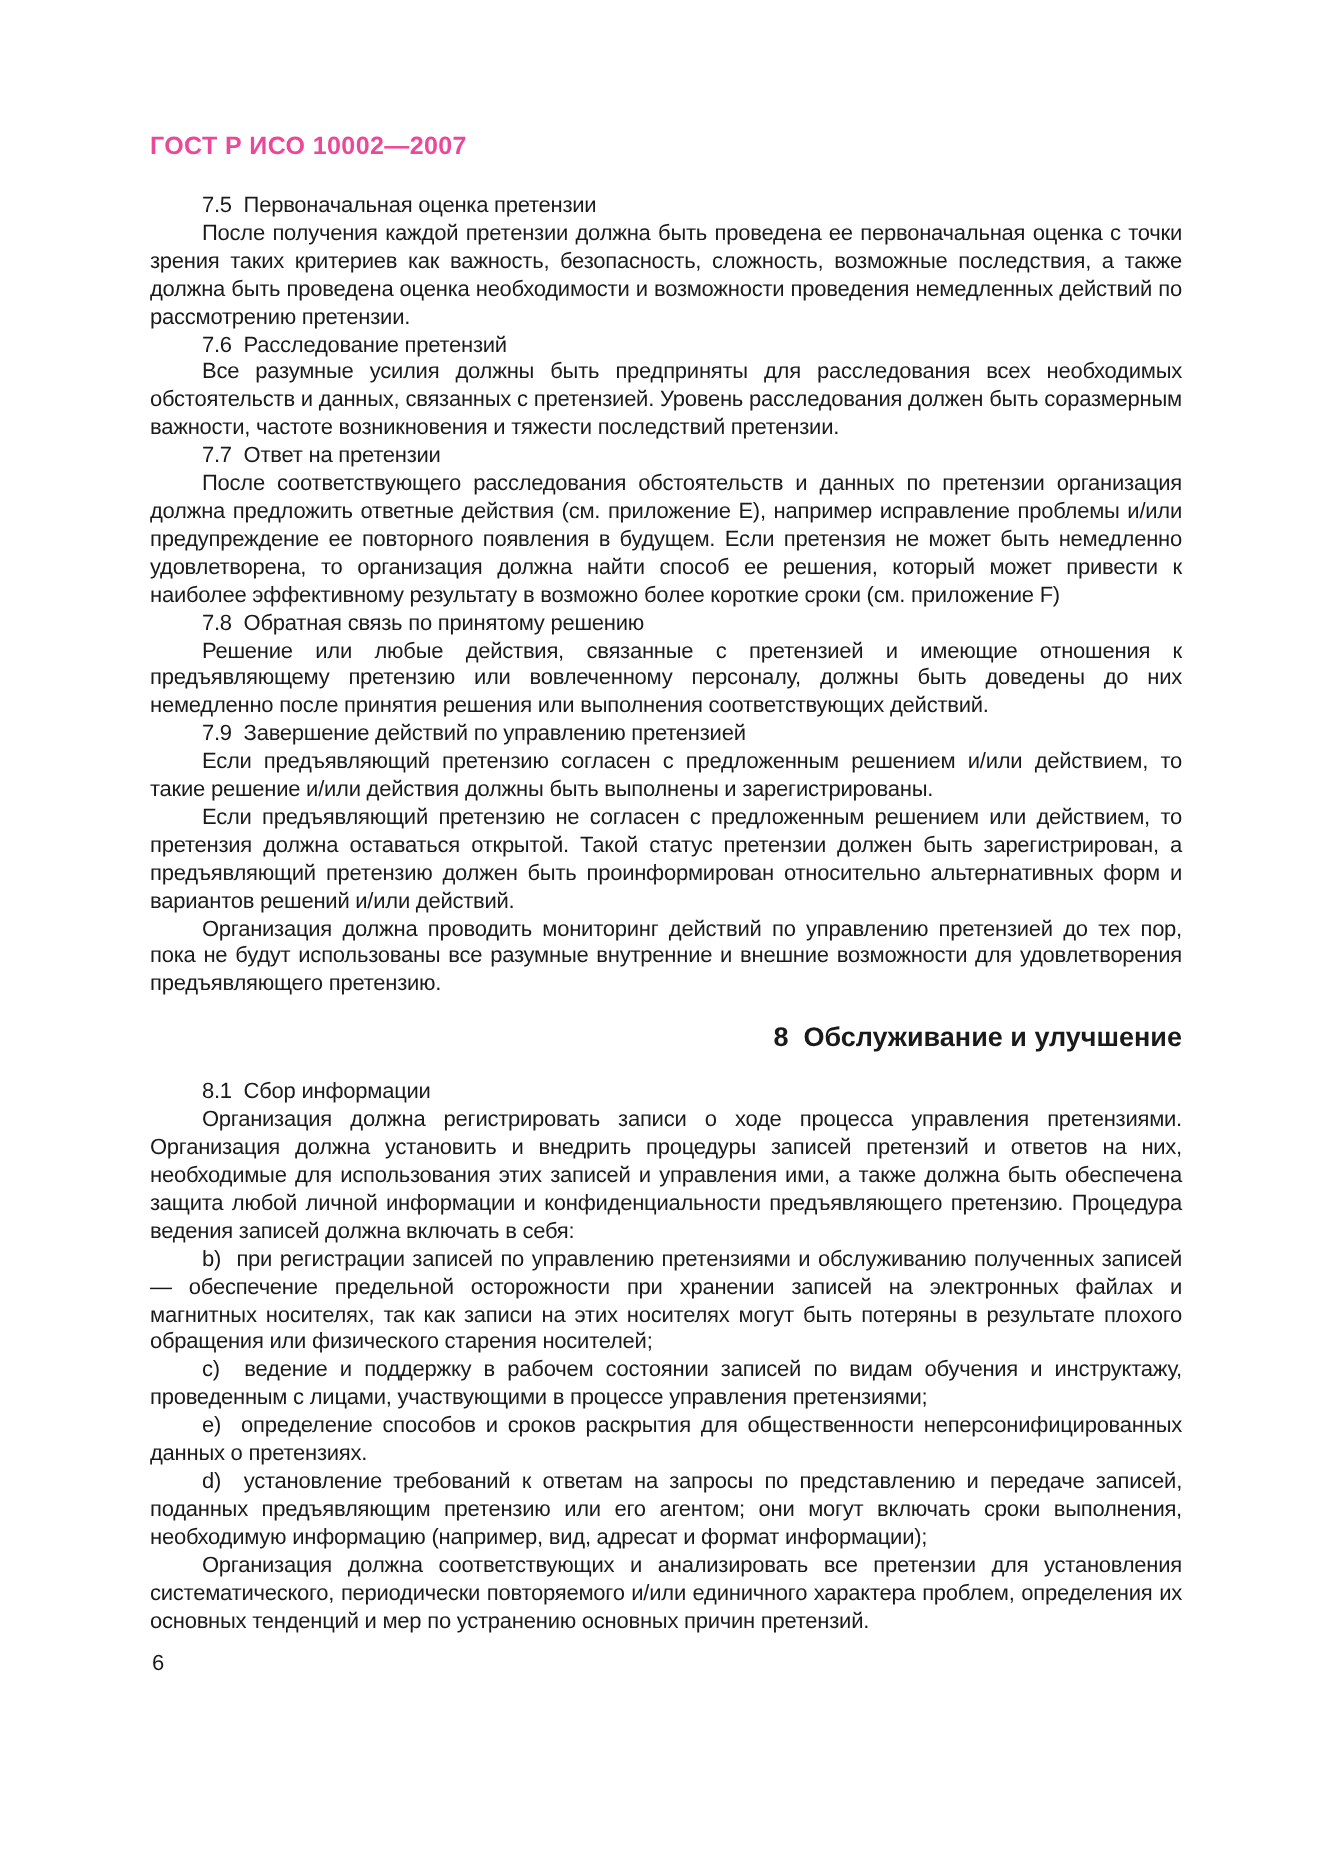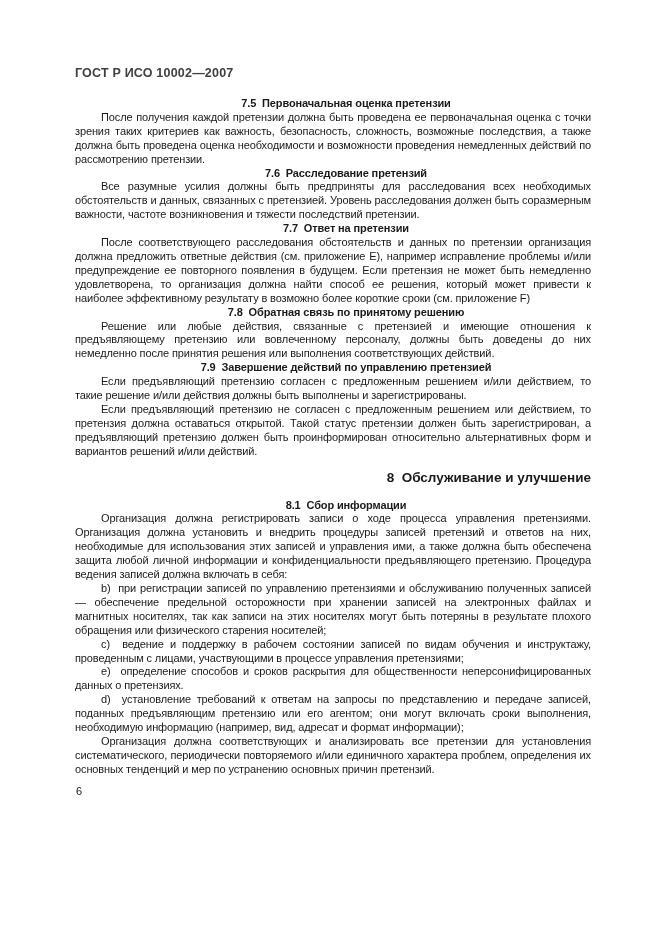--- a/index.html
+++ b/index.html
@@ -12,38 +12,38 @@
     position: relative;
     overflow: hidden;
   }
   .page {
     padding: 66px 70px 0 75px;
   }
   .doc-header {
     font-weight: bold;
     font-size: 12.5px;
     letter-spacing: 0.2px;
-    color: #404040;
+    color: #ec4899;
   }
   .doc-content {
     margin-top: 17px;
     width: 516px;
     font-size: 11px;
     line-height: 13.9px;
     letter-spacing: -0.12px;
   }
   .block { margin: 0; }
   .block.paragraph {
     text-align: justify;
     text-indent: 26px;
   }
   .block.subheading {
-    font-weight: bold;
+    font-weight: normal;
     text-indent: 26px;
-    text-align: center;
+    text-align: left;
   }
   .block.section-heading {
     font-weight: bold;
     font-size: 13.5px;
     line-height: 17px;
     letter-spacing: 0;
     text-indent: 26px;
     margin: 10px 0 13px 0;
     text-align: right;
   }
@@ -64,20 +64,21 @@
       <div class="block paragraph">После получения каждой претензии должна быть проведена ее первоначальная оценка с точки зрения таких критериев как важность, безопасность, сложность, возможные последствия, а также должна быть проведена оценка необходимости и возможности проведения немедленных действий по рассмотрению претензии.</div>
       <div class="block subheading">7.6&nbsp; Расследование претензий</div>
       <div class="block paragraph">Все разумные усилия должны быть предприняты для расследования всех необходимых обстоятельств и данных, связанных с претензией. Уровень расследования должен быть соразмерным важности, частоте возникновения и тяжести последствий претензии.</div>
       <div class="block subheading">7.7&nbsp; Ответ на претензии</div>
       <div class="block paragraph">После соответствующего расследования обстоятельств и данных по претензии организация должна предложить ответные действия (см. приложение E), например исправление проблемы и/или предупреждение ее повторного появления в будущем. Если претензия не может быть немедленно удовлетворена, то организация должна найти способ ее решения, который может привести к наиболее эффективному результату в возможно более короткие сроки (см. приложение F)</div>
       <div class="block subheading">7.8&nbsp; Обратная связь по принятому решению</div>
       <div class="block paragraph">Решение или любые действия, связанные с претензией и имеющие отношения к предъявляющему претензию или вовлеченному персоналу, должны быть доведены до них немедленно после принятия решения или выполнения соответствующих действий.</div>
       <div class="block subheading">7.9&nbsp; Завершение действий по управлению претензией</div>
       <div class="block paragraph">Если предъявляющий претензию согласен с предложенным решением и/или действием, то такие решение и/или действия должны быть выполнены и зарегистрированы.</div>
       <div class="block paragraph">Если предъявляющий претензию не согласен с предложенным решением или действием, то претензия должна оставаться открытой. Такой статус претензии должен быть зарегистрирован, а предъявляющий претензию должен быть проинформирован относительно альтернативных форм и вариантов решений и/или действий.</div>
+      <div class="block paragraph">Организация должна проводить мониторинг действий по управлению претензией до тех пор, пока не будут использованы все разумные внутренние и внешние возможности для удовлетворения предъявляющего претензию.</div>
       <div class="block section-heading">8&nbsp; Обслуживание и улучшение</div>
       <div class="block subheading">8.1&nbsp; Сбор информации</div>
       <div class="block paragraph">Организация должна регистрировать записи о ходе процесса управления претензиями. Организация должна установить и внедрить процедуры записей претензий и ответов на них, необходимые для использования этих записей и управления ими, а также должна быть обеспечена защита любой личной информации и конфиденциальности предъявляющего претензию. Процедура ведения записей должна включать в себя:</div>
       <div class="block paragraph">b)&nbsp; при регистрации записей по управлению претензиями и обслуживанию полученных записей — обеспечение предельной осторожности при хранении записей на электронных файлах и магнитных носителях, так как записи на этих носителях могут быть потеряны в результате плохого обращения или физического старения носителей;</div>
       <div class="block paragraph">c)&nbsp; ведение и поддержку в рабочем состоянии записей по видам обучения и инструктажу, проведенным с лицами, участвующими в процессе управления претензиями;</div>
       <div class="block paragraph">e)&nbsp; определение способов и сроков раскрытия для общественности неперсонифицированных данных о претензиях.</div>
       <div class="block paragraph">d)&nbsp; установление требований к ответам на запросы по представлению и передаче записей, поданных предъявляющим претензию или его агентом; они могут включать сроки выполнения, необходимую информацию (например, вид, адресат и формат информации);</div>
       <div class="block paragraph">Организация должна соответствующих и анализировать все претензии для установления систематического, периодически повторяемого и/или единичного характера проблем, определения их основных тенденций и мер по устранению основных причин претензий.</div>
     </div>
 

